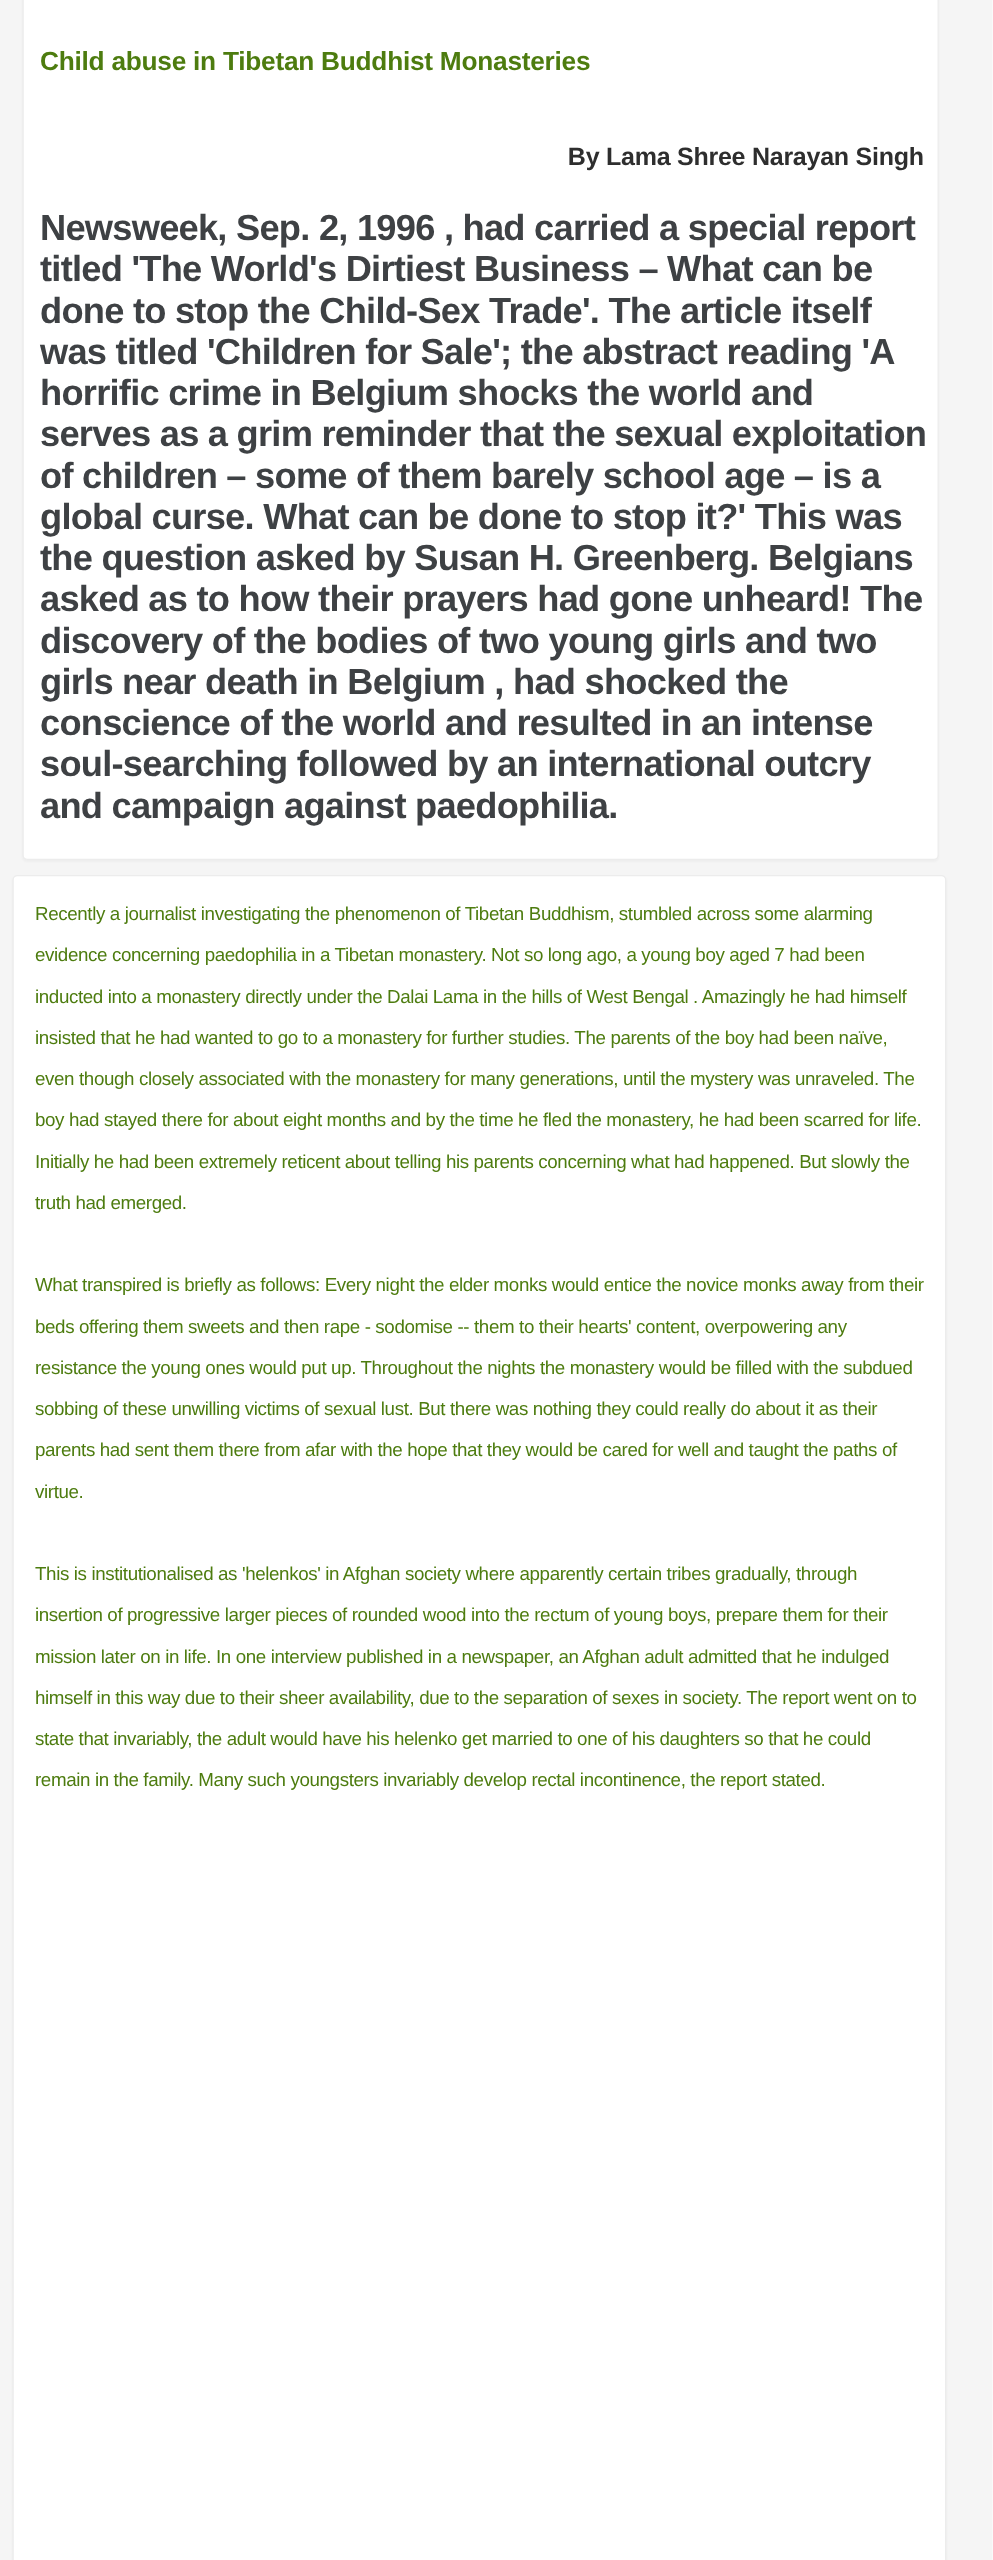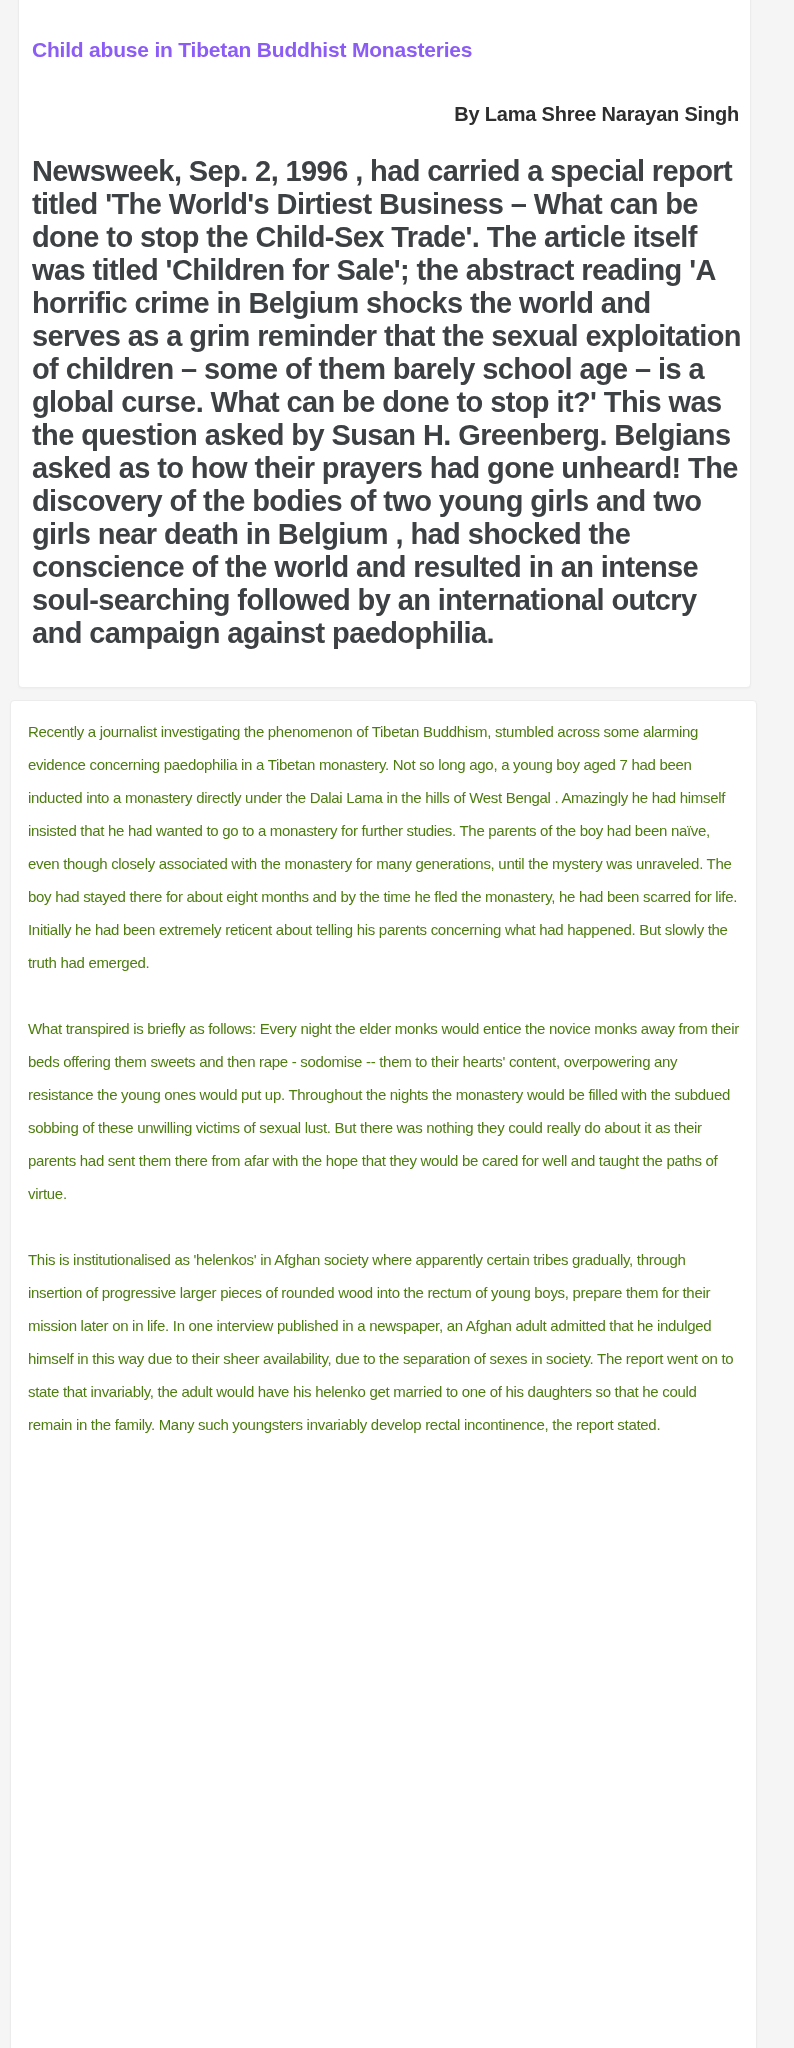--- a/index.html
+++ b/index.html
@@ -37,25 +37,25 @@
     width: 747px;
     height: 1400px;
     padding: 14px 14px 0 17px;
     overflow: hidden;
   }
   .article-title {
     margin: 50px 0 0 0;
     font-size: 21px;
     font-weight: bold;
     line-height: 26px;
-    color: #8b5cf6;
+    color: #4d7c0f;
     letter-spacing: -0.2px;
   }
   .article-byline {
-    margin: 39px 2px 0 0;
+    margin: 51px 2px 0 0;
     font-size: 20px;
     font-weight: bold;
     line-height: 24px;
     color: #2e2e2e;
     text-align: right;
     letter-spacing: -0.2px;
   }
   .lead-paragraph {
     margin: 29px 0 0 0;
     font-size: 29px;

